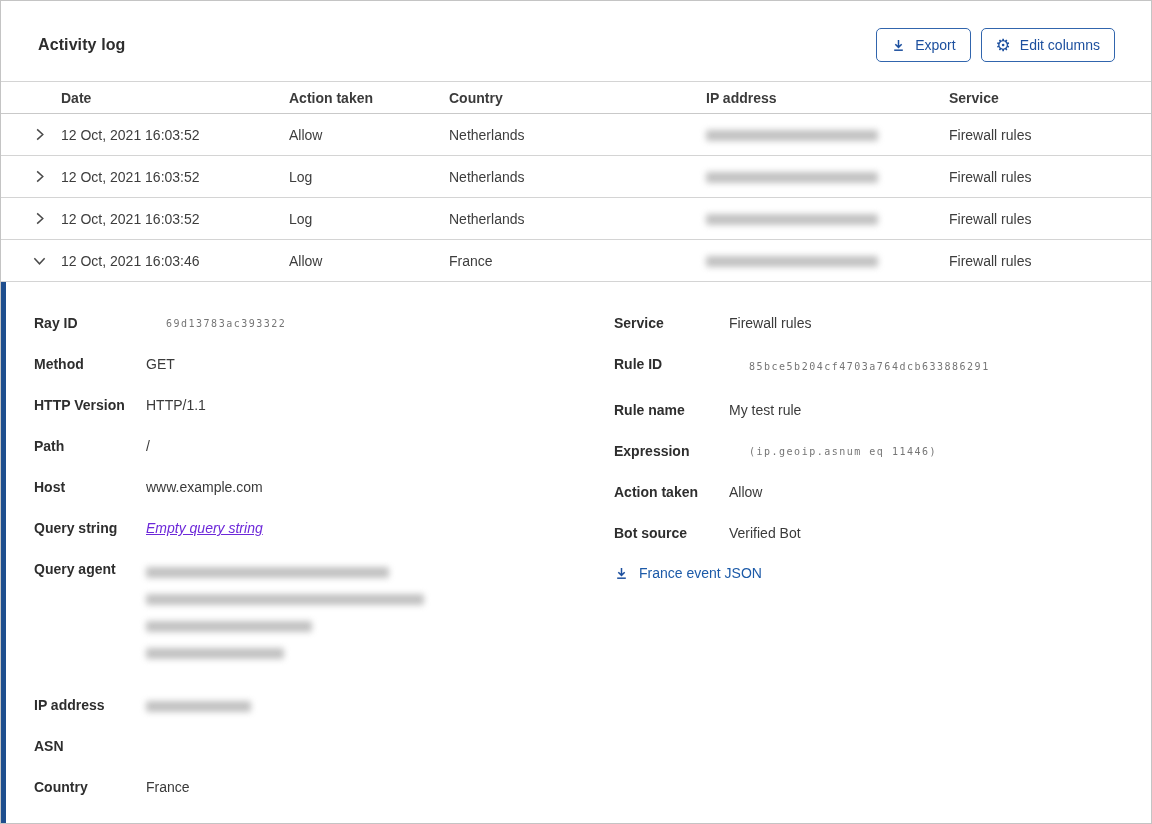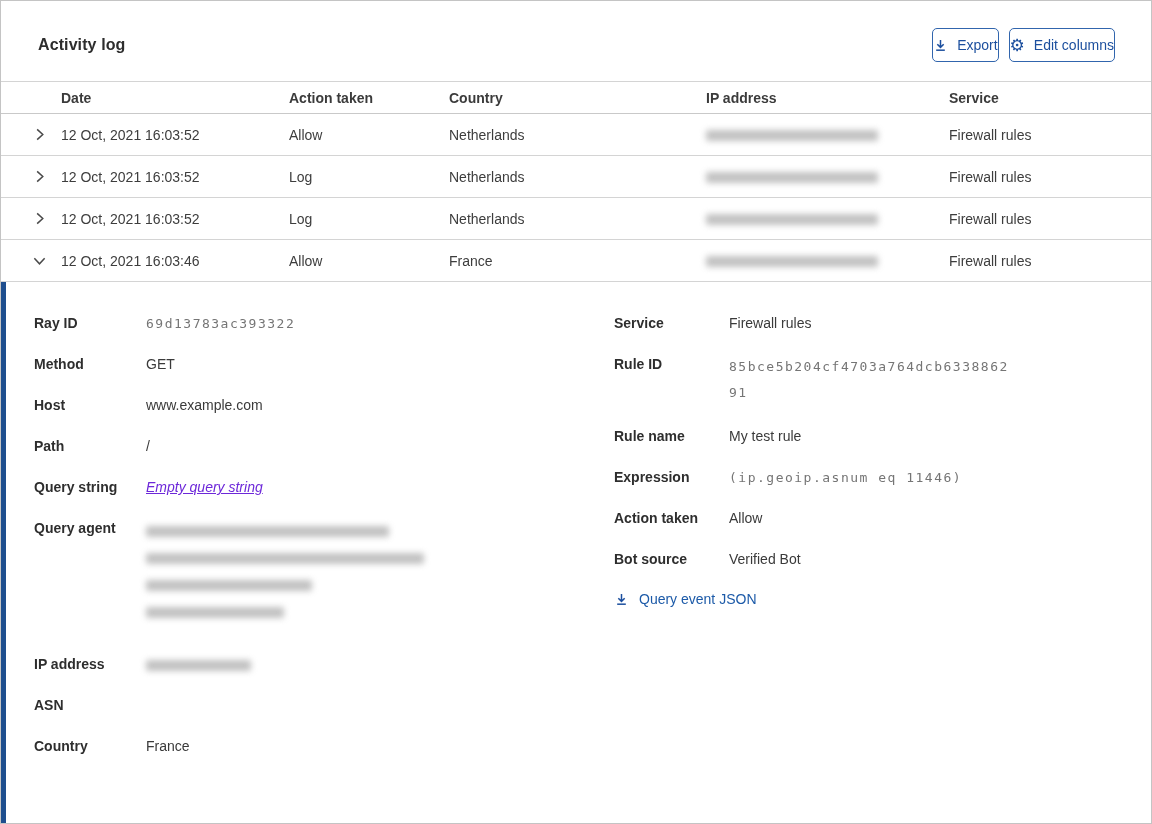--- a/index.html
+++ b/index.html
@@ -16,21 +16,21 @@
 
   
   .hdr {
     display:flex; justify-content:space-between; align-items:center;
     padding:27px 36px 19px 37px;
   }
   .title { font-size:16px; font-weight:700; color:#2d2d2d; letter-spacing:.1px; }
   .hdr-buttons { display:flex; gap:10px; }
   .btn {
     display:inline-flex; align-items:center; gap:9px;
-    height:34px; padding:0 0;
+    height:34px; padding:0 14px;
     background:#fff; border:1px solid #3165ad; border-radius:5px;
     color:#1c4f9e; font-size:14px; font-family:inherit; cursor:pointer;
   }
   .gear-glyph { font-size:17px; line-height:1; color:#1c4f9e; }
 
   
   .tgrid {
     display:grid;
     grid-template-columns:39px 228px 160px 257px 243px 1fr;
     align-items:center;
@@ -72,21 +72,21 @@
   .dcol-right { flex:1; }
   .drow { display:flex; margin-bottom:20px; line-height:21px; }
   .dlabel {
     flex:none; font-size:14px; font-weight:700; color:#2e2e2e;
   }
   .dcol-left  .dlabel { width:112px; }
   .dcol-right .dlabel { width:115px; }
   .dvalue { font-size:14px; color:#3a3a3a; }
   .dvalue.mono {
     font-family:"DejaVu Sans Mono", monospace;
-    font-size:13px; letter-spacing:1.5px; color:#757575;
+    font-size:10px; letter-spacing:1.5px; color:#757575;margin-left:20px;
   }
   .dvalue.wrap { width:284px; word-break:break-all; line-height:26px; }
   .dvalue.italic { font-style:italic; color:#6d28d9;text-decoration:underline; }
   .ua-lines .blur-bar { display:block; margin:8px 0 16px 0; }
   .ua-lines .blur-bar + .blur-bar { margin-top:16px; }
 
   .export-link {
     display:inline-flex; align-items:center; gap:10px;
     color:#1c5aa8; font-size:14px; cursor:pointer; margin-top:1px;
     background:none; border:none; font-family:inherit; padding:0;
@@ -191,29 +191,33 @@
   <div class="drow">
     <div class="dlabel">Ray ID</div>
     <div class="dvalue mono">69d13783ac393322</div>
   </div>
 
   <div class="drow">
     <div class="dlabel">Method</div>
     <div class="dvalue">GET</div>
   </div>
 
+  <div class="drow">
+    <div class="dlabel">HTTP Version</div>
+    <div class="dvalue">HTTP/1.1</div>
+  </div>
+
+  <div class="drow">
+    <div class="dlabel">Path</div>
+    <div class="dvalue">/</div>
+  </div>
 
   <div class="drow">
     <div class="dlabel">Host</div>
     <div class="dvalue">www.example.com</div>
-  </div>
-
-  <div class="drow">
-    <div class="dlabel">Path</div>
-    <div class="dvalue">/</div>
   </div>
 
   <div class="drow">
     <div class="dlabel">Query string</div>
     <div class="dvalue italic">Empty query string</div>
   </div>
 
   <div class="drow">
     <div class="dlabel">Query agent</div>
     <div class="dvalue ua-lines">
@@ -269,17 +273,17 @@
 
   <div class="drow">
     <div class="dlabel">Bot source</div>
     <div class="dvalue">Verified Bot</div>
   </div>
 <button class="export-link">
           <svg class="dl-icon" width="15" height="15" viewBox="0 0 16 16">
             <path d="M8 2.2 V9.6 M4.6 6.6 L8 10 L11.4 6.6"></path>
             <line x1="3.4" y1="13" x2="12.6" y2="13"></line>
           </svg>
-          <span>Query event JSON</span>
+          <span>France event JSON</span>
         </button></div>
   </div>
 
 </div>
 
 </body></html>

